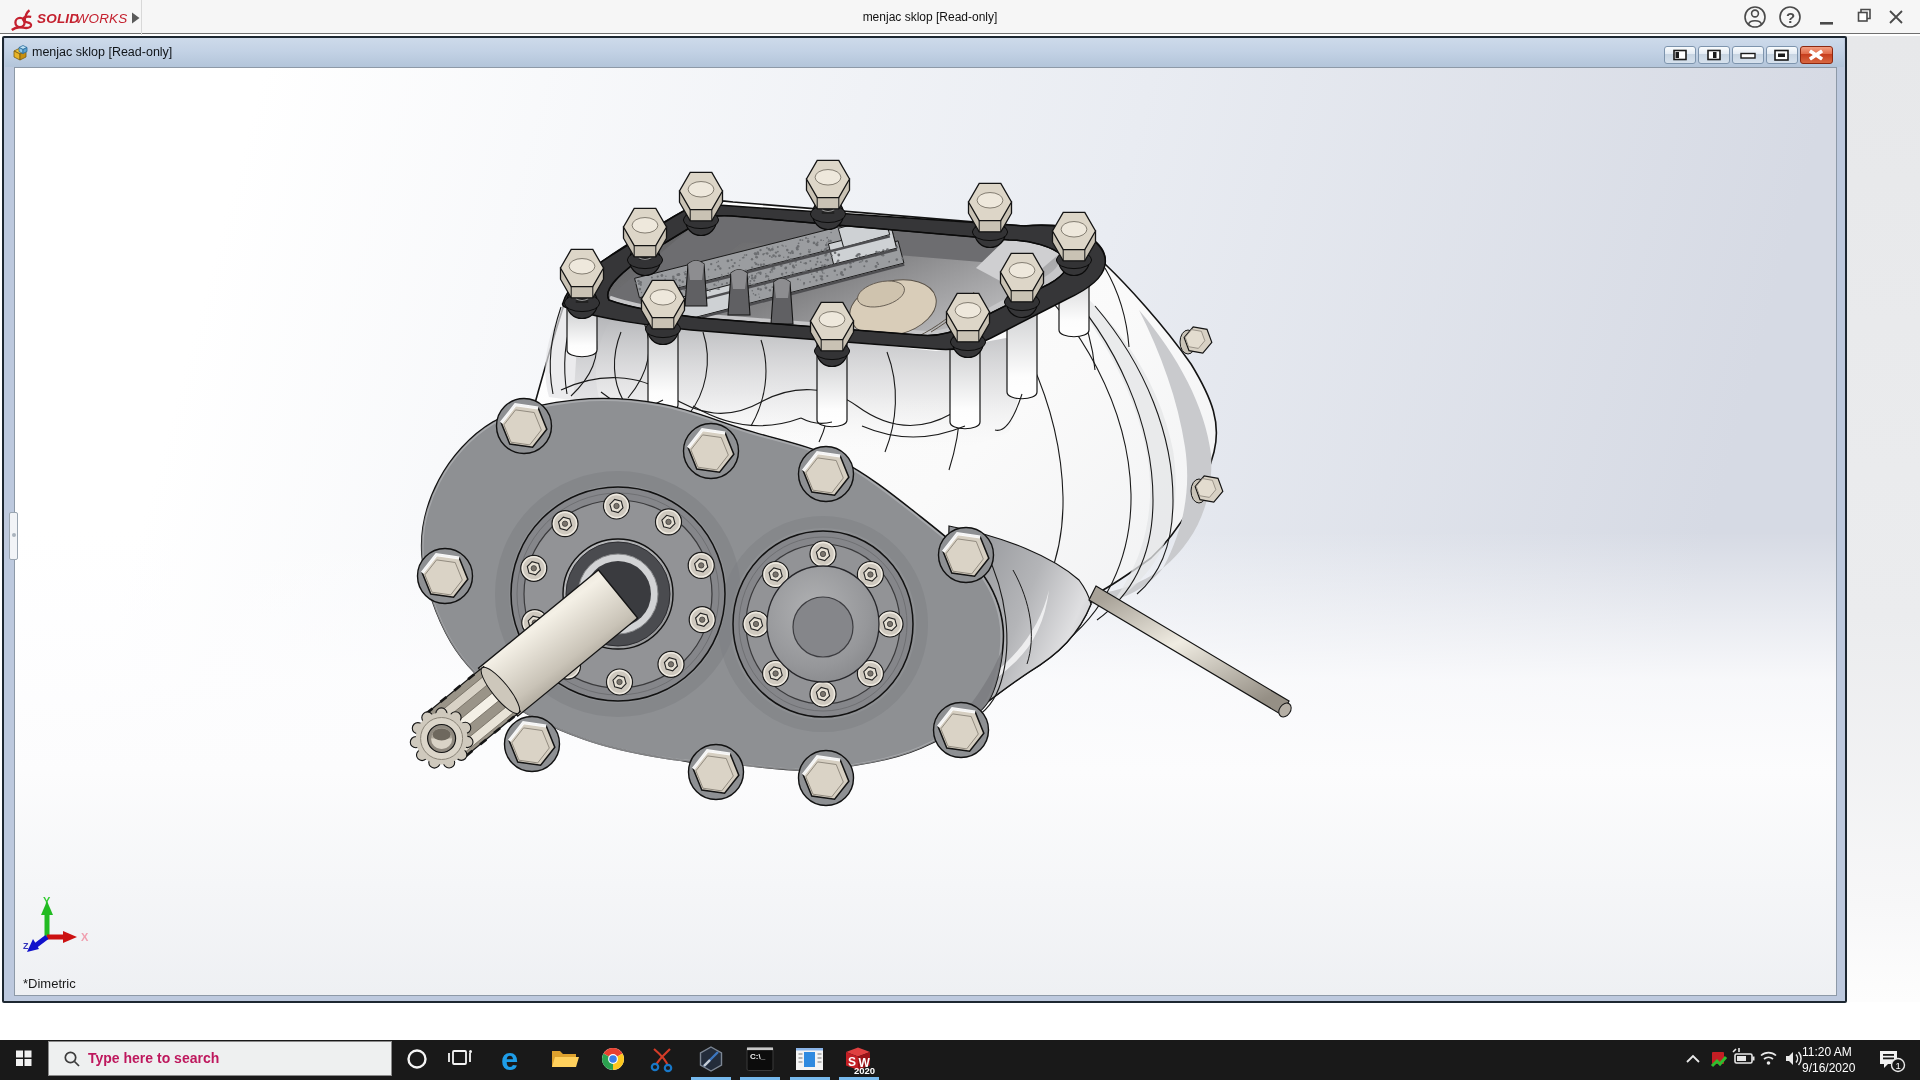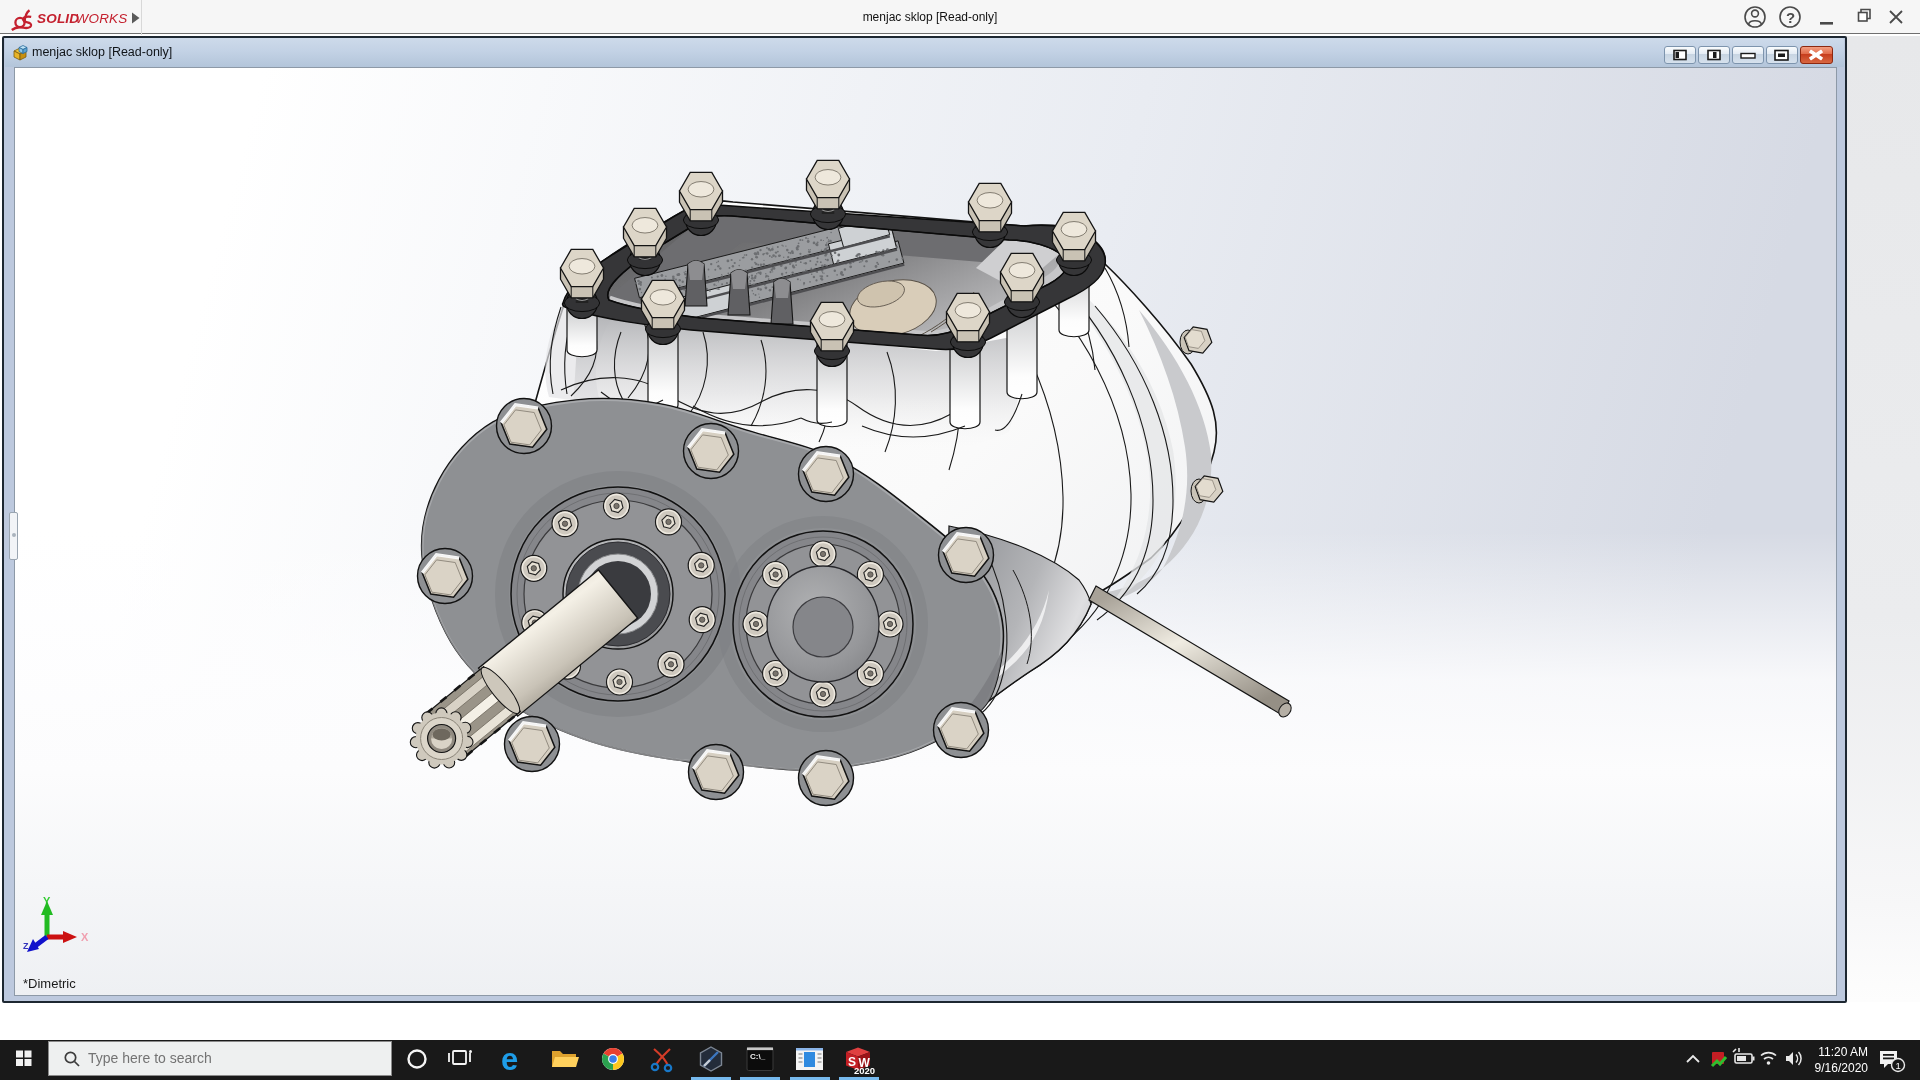--- a/index.html
+++ b/index.html
@@ -14,22 +14,22 @@
 #docwin { position:absolute; left:2px; top:36px; width:1845px; height:967px; background:#bdc9de; border:2px solid #1d2731; border-radius:2px; }
 #doctitle { position:absolute; left:1px; top:0px; width:1839px; height:29px; background:linear-gradient(#cddaea 0%, #c3d2e5 45%, #b3c5da 100%); border-radius:2px 2px 0 0; }
 #doctitle .txt { position:absolute; left:27px; top:7px; font-size:12.5px; color:#101418; }
 #viewport { position:absolute; left:10px; top:29px; width:1823px; height:929px; border:1px solid #8d99a7;
   background:linear-gradient(to bottom, rgba(255,255,255,0) 50%, rgba(253,253,254,0.85) 66%, #fcfcfd 76%, #eef0f3 100%), linear-gradient(105deg, #ffffff 12%, #e9ecf2 55%, #d6dae4 88%); }
 #splitter { position:absolute; left:-6px; top:444px; width:9px; height:48px; background:#f2f4f7; border:1px solid #9aa5b1; border-radius:2px; }
 #splitter .dot { position:absolute; left:2px; top:20px; width:4px; height:4px; border-radius:50%; background:#aab3bd; }
 #dimetric { position:absolute; left:8px; top:908px; font-size:13px; font-weight:normal; color:#1a1a1a; }
 #taskbar { position:absolute; left:0; top:1040px; width:1920px; height:40px; background:#191919; }
 #searchbox { position:absolute; left:48px; top:1041px; width:344px; height:35px; background:#eef0f0; border:1px solid #8a8a8a; }
-#searchbox .txt { position:absolute; left:39px; top:8px; font-size:14px; color:#737373; }
-#clock { position:absolute; left:1802px; top:1044px; width:66px; text-align:right; font-size:12px; color:#ffffff; line-height:16px; }
+#searchbox .txt { position:absolute; left:39px; top:8px; font-size:14px; color:#be185d;font-weight:bold; }
+#clock { position:absolute; left:1802px; top:1044px; width:66px; text-align:left; font-size:12px; color:#ffffff; line-height:16px; }
 </style>
 </head>
 <body>
 <div id="appbar">
   <div class="sep"></div>
   <svg id="swlogo" width="124" height="26" viewBox="0 0 124 26">
     <circle cx="12" cy="17.5" r="4.6" fill="none" stroke="#c4202e" stroke-width="2.3"></circle>
     <path d="M 16.6,17.5 C 16.9,11.5 18.0,7.4 21.5,5.2" fill="none" stroke="#c4202e" stroke-width="2.3"></path>
     <path d="M 23.2,11.8 C 18.6,11 15.4,12.2 15.2,14.2 C 15,16 17,16.9 19.4,17.3 C 22,17.8 23.4,18.9 23,20.7 C 22.5,22.7 19,23.5 15.4,22.7 C 10.4,21.5 6,23.2 3.8,25" fill="none" stroke="#c4202e" stroke-width="2.3"></path>
     <text x="29" y="17.5" font-size="13.5" font-weight="bold" font-style="italic" fill="#c4202e" letter-spacing="0.2">SOLID</text>

